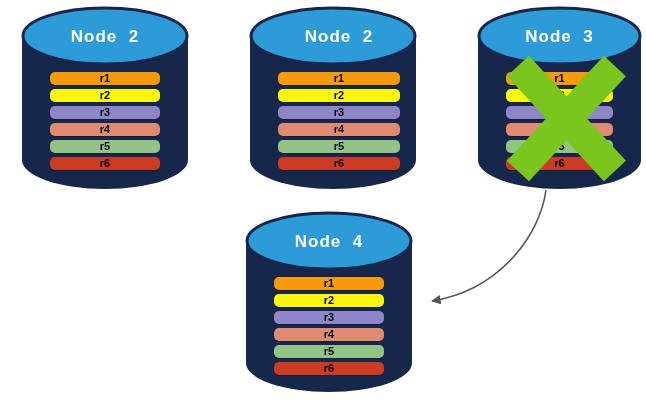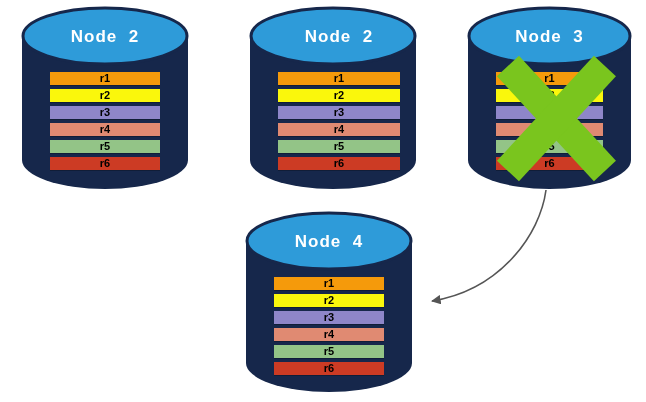--- a/index.html
+++ b/index.html
@@ -40,21 +40,21 @@
   }
   .rows {
     position: absolute;
     left: 0;
     width: 100%;
   }
   .row {
     position: relative;
     height: 13px;
     margin-bottom: 4px;
-    border-radius: 0;
+    border-radius: 5px;
     box-shadow: 0 1px 0 rgba(0,0,0,0.25);
   }
   .row-label {
     position: absolute;
     left: 0;
     top: 0;
     width: 100%;
     height: 13px;
     line-height: 13px;
     text-align: center;
@@ -129,21 +129,21 @@
             <span class="row-label" style="color: rgb(0, 0, 0);">r4</span>
           </div>
           <div class="row" style="background: rgb(147, 196, 135);">
             <span class="row-label" style="color: rgb(0, 0, 0);">r5</span>
           </div>
           <div class="row" style="background: rgb(204, 59, 36);">
             <span class="row-label" style="color: rgb(0, 0, 0);">r6</span>
           </div>
         </div>
       </div>
-      <div class="node" style="left: 468px; top: 7px; width: 163px; height: 182px;">
+      <div class="node" style="left: 478px; top: 7px; width: 163px; height: 182px;">
         <svg class="node-svg" width="163" height="182" viewBox="0 0 163 182">
           <path d="M 0 29 L 0 153 A 81.5 29 0 0 0 163 153 L 163 29 Z" fill="#16274B"></path>
           <ellipse cx="81.5" cy="29" rx="80.5" ry="28" fill="#2E9BD9" stroke="#16274B" stroke-width="3"></ellipse>
         </svg>
         <div class="node-title" style="top: 20px; color: rgb(255, 255, 255);">Node  3</div>
         <div class="rows" style="top: 65px; padding-left: 28px; padding-right: 28px; box-sizing: border-box;">
           <div class="row" style="background: rgb(245, 154, 11);">
             <span class="row-label" style="color: rgb(0, 0, 0);">r1</span>
           </div>
           <div class="row" style="background: rgb(250, 247, 12);">

